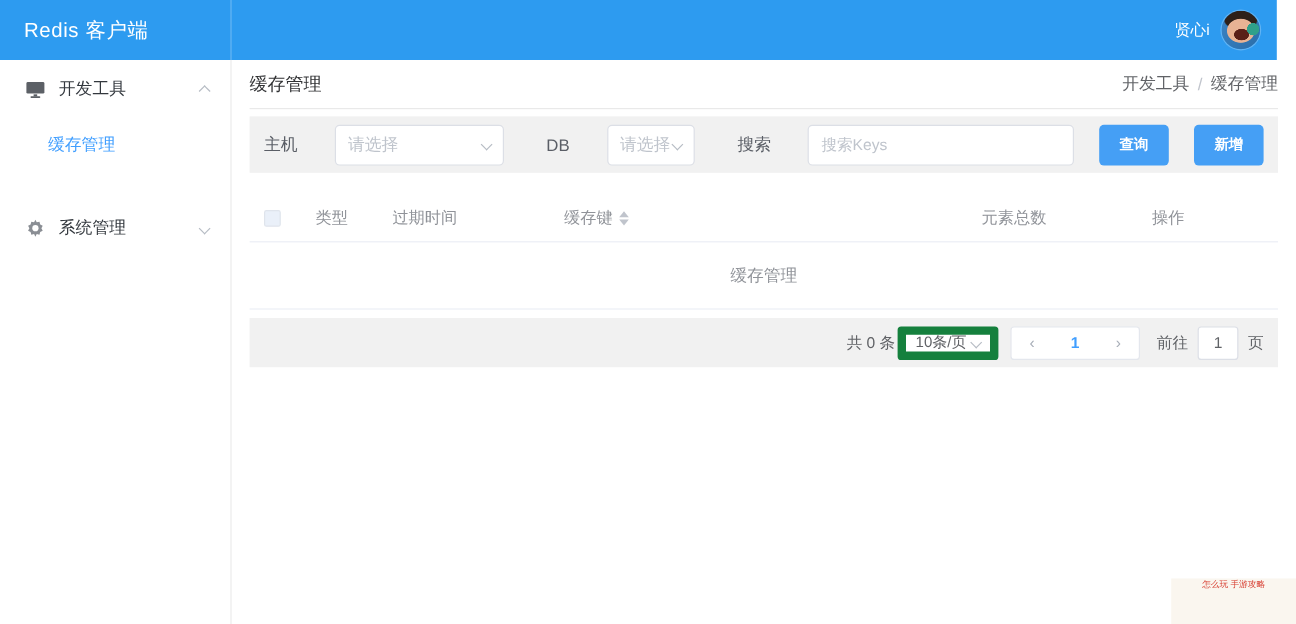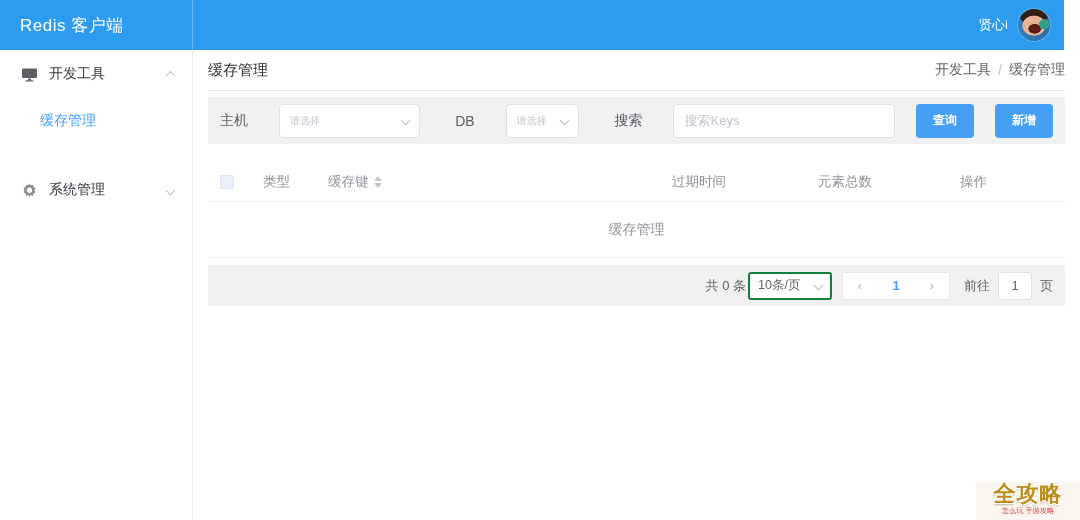--- a/index.html
+++ b/index.html
@@ -81,21 +81,21 @@
   .filter-bar {
     margin-top: 6px; height: 47px; background: #f1f1f1;
     display: flex; align-items: center; padding: 0 12px; gap: 21px;
   }
   .f-label { font-size: 14px; color: #5a5e66; white-space: nowrap; }
   .fake-select, .text-input {
     background: #ffffff; border: 1px solid #dcdfe6; border-radius: 4px;
     height: 34px; display: flex; align-items: center; padding: 0 10px;
   }
   .fake-select { cursor: pointer; }
-  .fake-select .ph { font-size: 10px; color: #bfc4cc; text-align: center; }
+  .fake-select .ph { font-size: 14px; color: #bfc4cc; text-align: center; }
   .fake-select .chev { margin-left: auto; }
   .sel-host { width: 160px; margin-left: 10px; }
   .sel-db   { width: 82px;  margin-left: 10px; }
   .lbl-db     { margin-left: 14px; }
   .lbl-search { margin-left: 14px; }
   .text-input { width: 253px; margin-left: 10px; }
   .text-input input {
     border: none; outline: none; width: 100%; font-size: 13px; color: #606266;
     font-family: "Liberation Sans", "DejaVu Sans", sans-serif; background: transparent;
   }
@@ -133,21 +133,21 @@
   }
 
   
   .pagination-bar {
     margin-top: 7px; height: 41px; background: #f1f1f1;
     display: flex; align-items: center; justify-content: flex-end;
     padding: 0 12px; font-size: 13px; color: #606266;
   }
   .pg-total { margin-right: 2px; }
   .pg-size-select {
-    width: 84px; height: 28px; background: #fff; border: 2px solid #15803d;
+    width: 84px; height: 28px; background: #fff; border: 7px solid #15803d;
     border-radius: 3px; display: flex; align-items: center; padding: 0 8px;
     font-size: 12.5px; color: #606266; cursor: pointer;
   }
   .pg-size-select .chev { margin-left: auto; }
   .pager {
     margin-left: 10px; height: 28px; background: #fff; border: 1px solid #e4e7ed;
     border-radius: 3px; display: flex; align-items: center;
   }
   .pg-btn {
     width: 34px; height: 100%; display: flex; align-items: center; justify-content: center;
@@ -245,28 +245,28 @@
     </div>
     <button class="btn">查询</button>
     <button class="btn">新增</button>
   </div>
 
   <div class="table-header">
     <div class="th th-check">
       <span class="checkbox"></span>
     </div>
     <div class="th th-type">类型</div>
+    <div class="th th-exp">过期时间</div>
     <div class="th th-key">
       <span>缓存键</span>
       <span class="sort-carets">
         <span class="caret-up"></span>
         <span class="caret-down"></span>
       </span>
     </div>
-    <div class="th th-exp">过期时间</div>
     <div class="th th-count">元素总数</div>
     <div class="th th-op">操作</div>
   </div>
 
   <div class="empty-row">
     <span>缓存管理</span>
   </div>
 
   <div class="pagination-bar">
     <span class="pg-total">共 0 条</span>
@@ -280,15 +280,14 @@
       <button class="pg-btn">›</button>
     </div>
     <span class="pg-goto-label">前往</span>
     <input class="pg-goto-input" type="text" value="1" style="">
     <span>页</span>
   </div>
 
 </div>
 
 <div class="watermark">
-  <div class="wm-title">全攻略</div>
   <div class="wm-sub">怎么玩 手游攻略</div>
 </div>
 
 </body></html>

